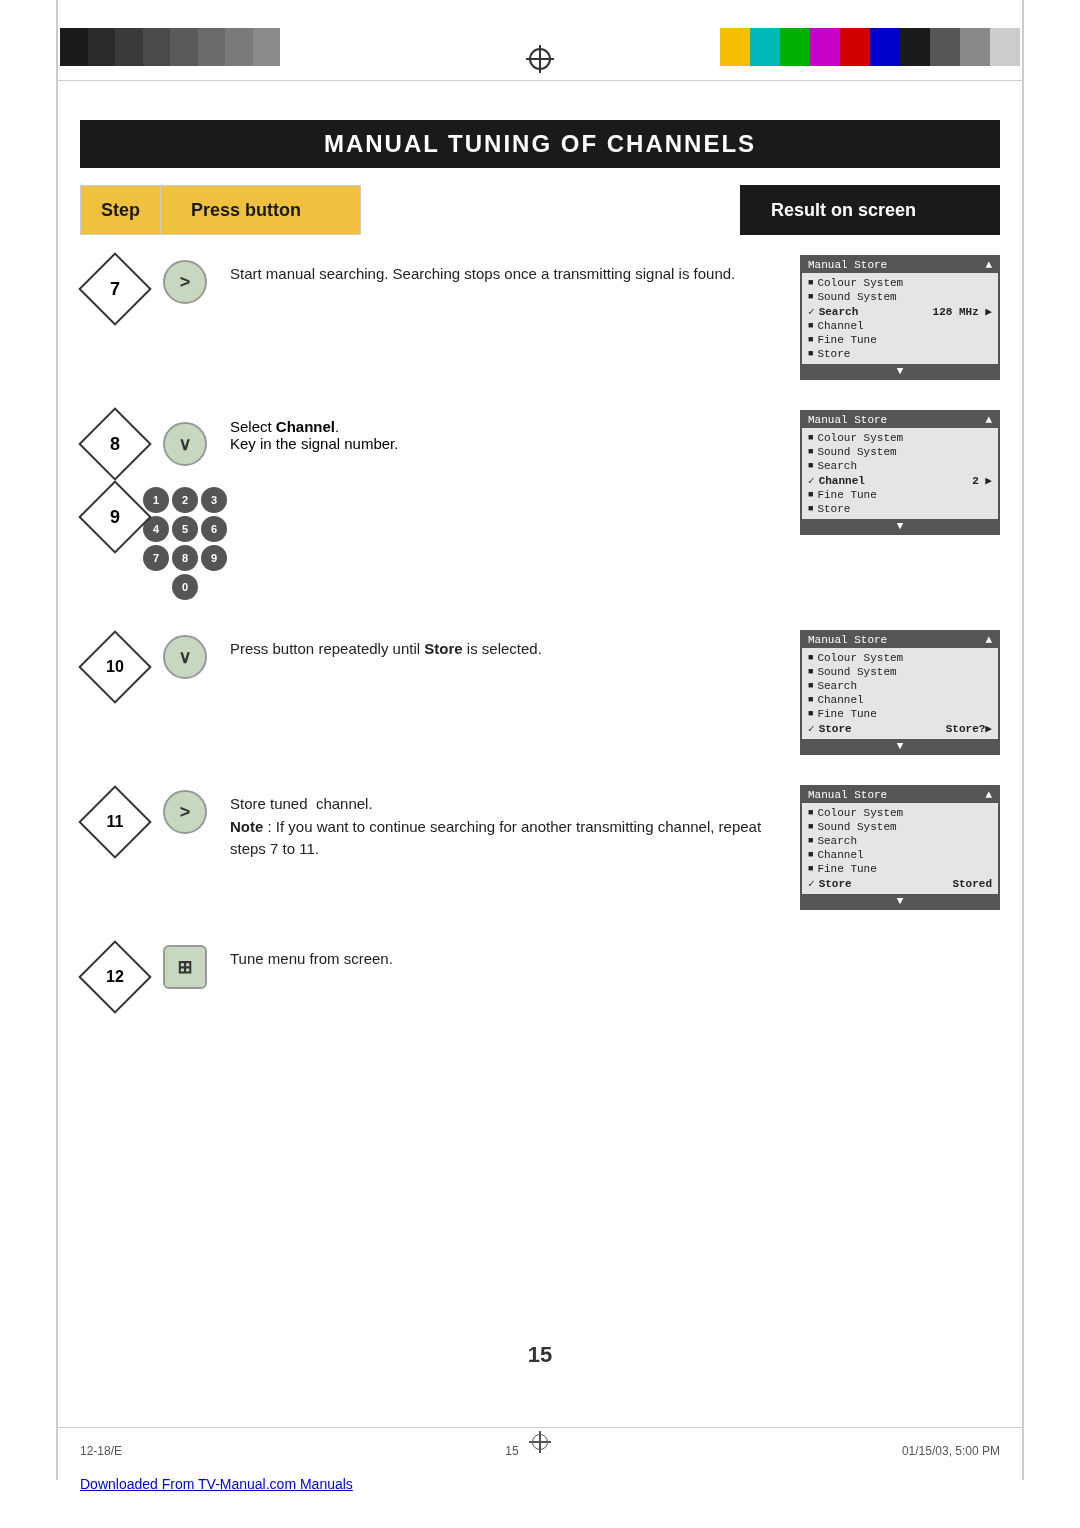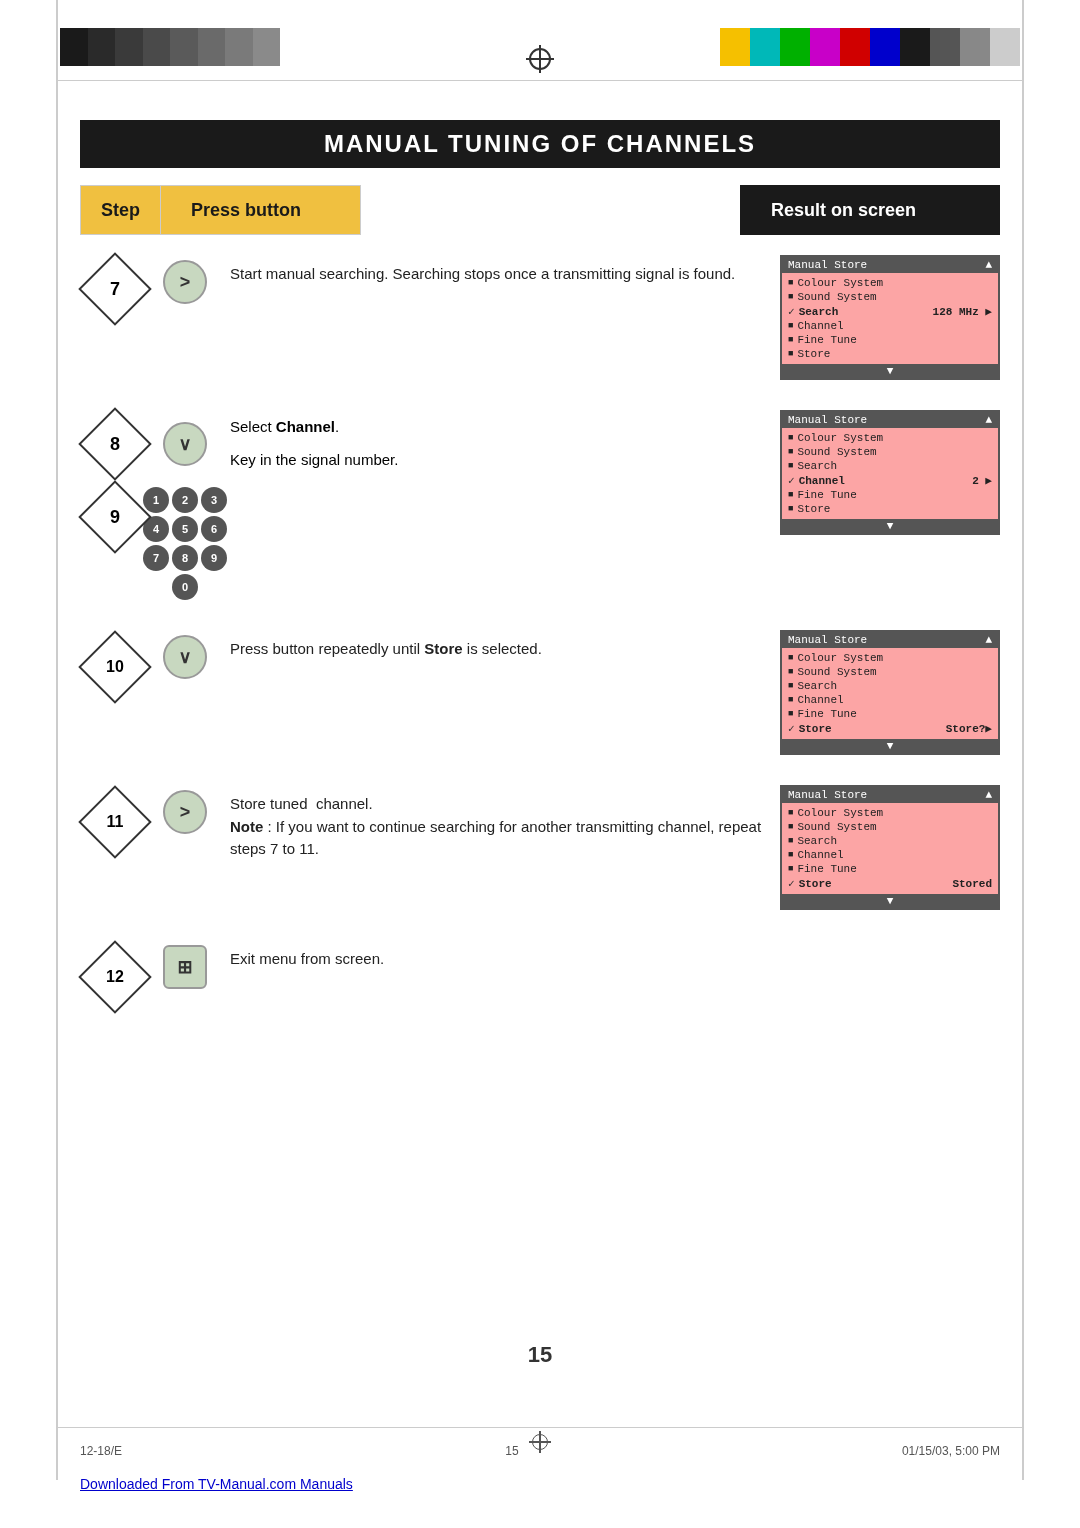--- a/index.html
+++ b/index.html
@@ -276,24 +276,24 @@
       font-size: 15px;
       line-height: 1.5;
       color: #222;
     }
     .step-desc strong {
       font-weight: bold;
     }
 
     
     .screen-box {
-      width: 220px;
+      width: 200px;
       flex-shrink: 0;
       border: 2px solid #555;
-      background: #fca5a5;
+      background: #e5e5e5;
       font-family: 'Courier New', monospace;
       font-size: 11px;
       padding: 0;
       min-height: 100px;
     }
     .screen-header {
       background: #555;
       color: #fff;
       padding: 2px 6px;
       display: flex;
@@ -486,21 +486,21 @@
             <div class="numpad-key">7</div>
             <div class="numpad-key">8</div>
             <div class="numpad-key">9</div>
             <div style="grid-column:2;" class="numpad-key">0</div>
           </div>
         </div>
       </div>
     </div>
 
     <div style="flex:1;padding:8px 15px 0 10px;">
-      <div style="margin-bottom:16px;font-size:15px;">Select <strong>Channel</strong>.</div>
+      <div style="font-size:15px;">Select <strong>Channel</strong>.</div>
       <div style="font-size:15px;">Key in the signal number.</div>
     </div>
 
     <div class="screen-box">
       <div class="screen-header">
         <span>Manual Store</span>
         <span>▲</span>
       </div>
       <div class="screen-body">
         <div class="screen-row"><span class="bullet">■</span>Colour System</div>
@@ -579,21 +579,21 @@
     <div class="step-number">
       <div class="diamond" style="width:64px;height:64px;">
         <div class="diamond-shape"></div>
         <span class="diamond-text" style="font-size:16px;">12</span>
       </div>
     </div>
     <div class="btn-icon">
       <div class="btn-square">⊞</div>
     </div>
     <div class="step-desc">
-      Exit menu from screen.
+      Tune menu from screen.
     </div>
   </div>
 
 </div>
 
 <div class="page-number">15</div>
 
 <div class="bottom-bar"></div>
 <div class="bottom-info">
   <span>12-18/E</span>

